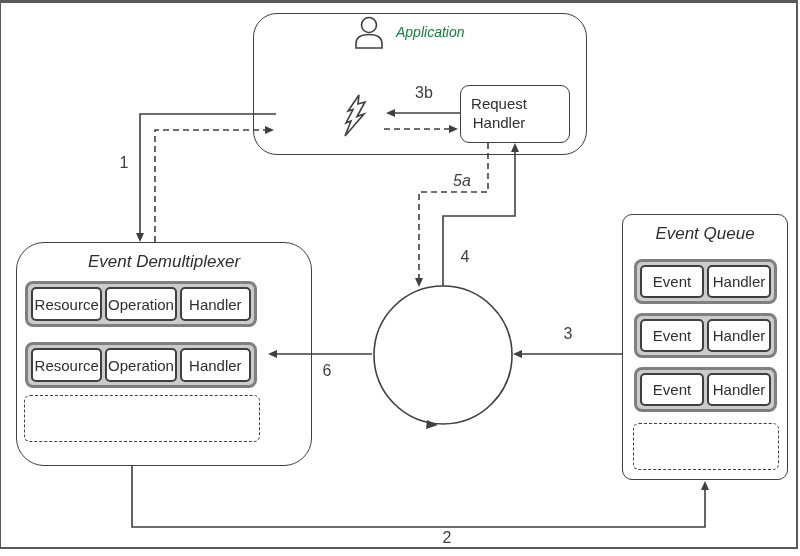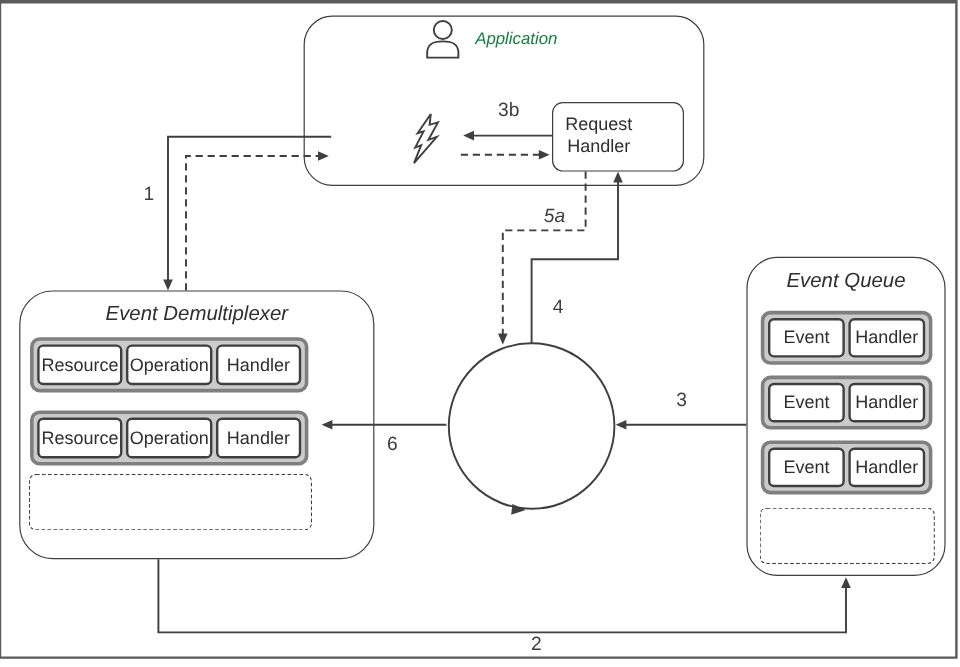--- a/index.html
+++ b/index.html
@@ -127,21 +127,21 @@
       <div class="cell">Handler</div>
     </div>
     <div class="graybar" style="left:8px;top:99px;width:232px;height:46px;">
       <div class="cell">Resource</div>
       <div class="cell">Operation</div>
       <div class="cell">Handler</div>
     </div>
     <div class="dashedbox" style="left:7px;top:152px;width:236px;height:47px;"></div>
   </div>
 
-  <div class="bigbox" style="left:622px;top:214px;width:166px;height:266px;border-radius:26px;">
+  <div class="bigbox" style="left:622px;top:214px;width:166px;height:266px;border-radius:10px;">
     <div class="title" style="top:9px;">Event Queue</div>
     <div class="graybar" style="left:11px;top:44px;width:143px;height:45px;">
       <div class="cell">Event</div>
       <div class="cell">Handler</div>
     </div>
     <div class="graybar" style="left:11px;top:98px;width:143px;height:45px;">
       <div class="cell">Event</div>
       <div class="cell">Handler</div>
     </div>
     <div class="graybar" style="left:11px;top:152px;width:143px;height:45px;">

